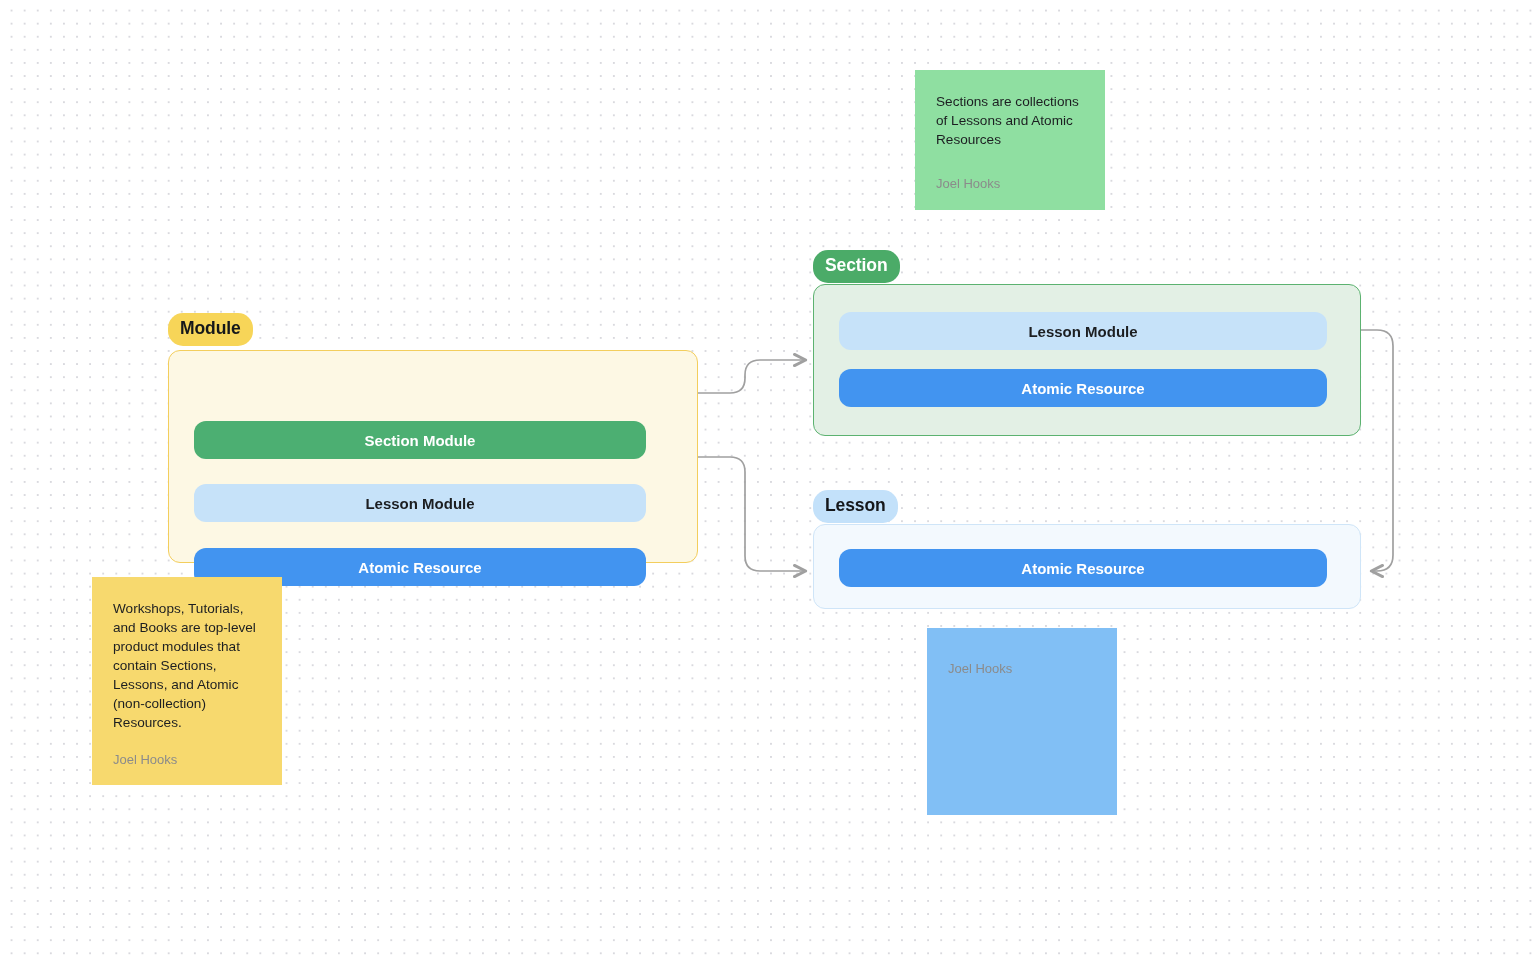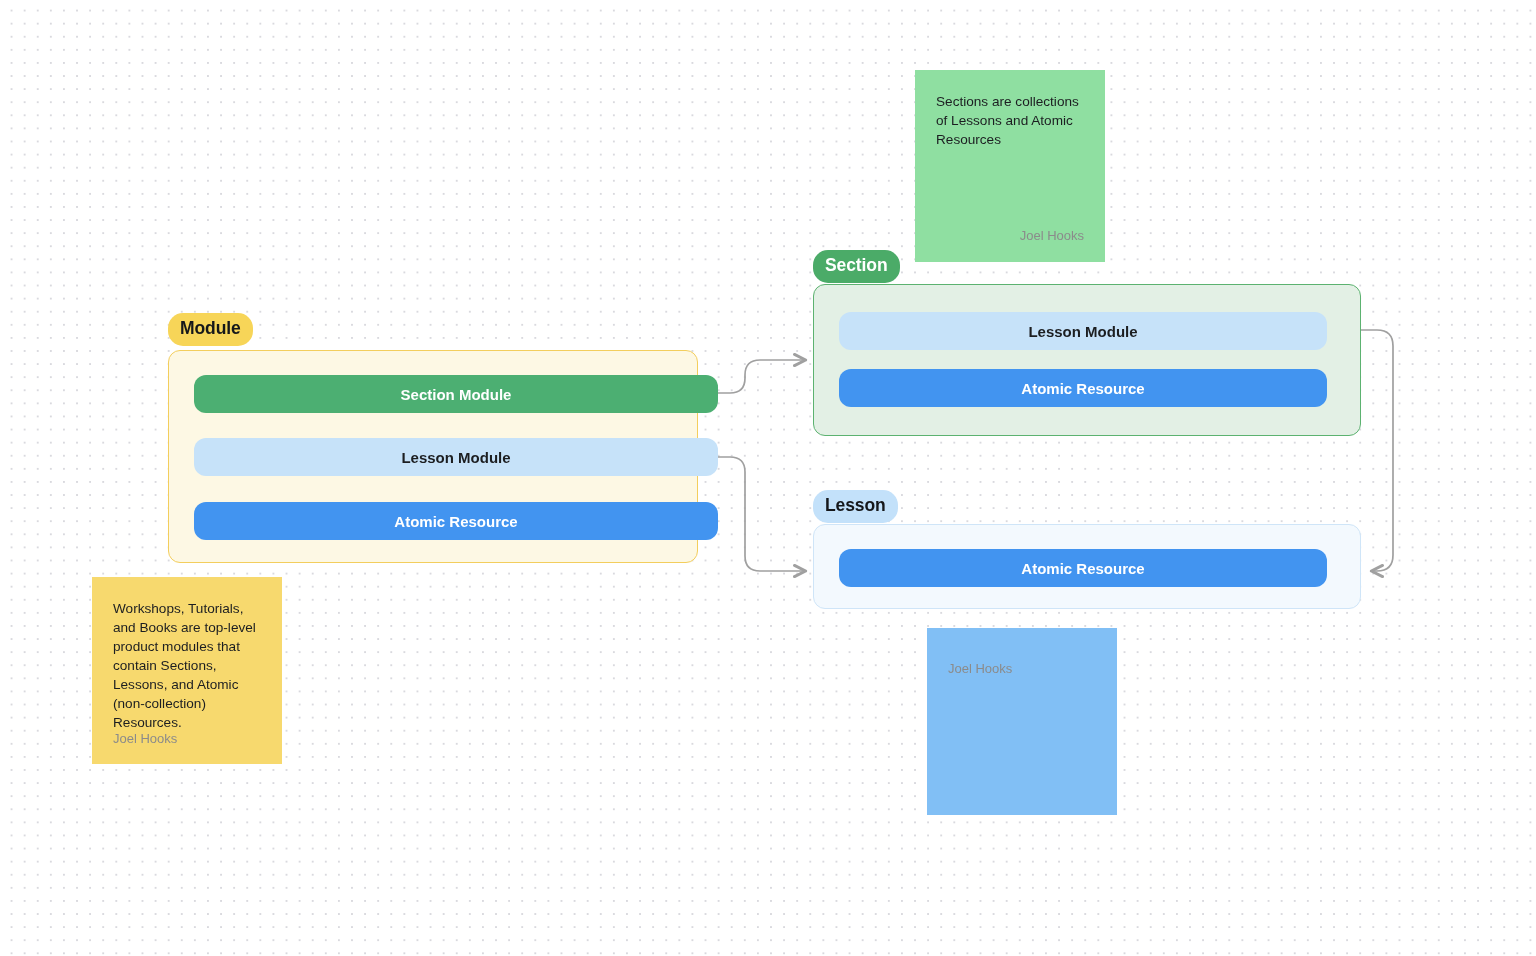--- a/index.html
+++ b/index.html
@@ -108,21 +108,21 @@
     line-height: 1;
     height: 38px;
     font-weight: bold;
   }
 
   .bar-green  { background: #4caf72; color: #ffffff; }
   .bar-ltblue { background: #c6e2f9; color: #1c1e21; }
   .bar-blue   { background: #4294f0; color: #ffffff; }
 
   
-  .m-bar { left: 25px; width: 524px; }
+  .m-bar { left: 25px; width: 452px; margin-top: 46px; }
   .m-bar-1 { top: 24px; }
   .m-bar-2 { top: 87px; }
   .m-bar-3 { top: 151px; }
 
   
   .s-bar { left: 25px; width: 488px; }
   .s-bar-1 { top: 27px; }
   .s-bar-2 { top: 84px; }
 
   
@@ -146,29 +146,28 @@
 
   .note-author {
     font-size: 13px;
     color: #8b8b8b;
     line-height: 1;
     white-space: nowrap;
   }
 
   .note-green {
     left: 915px; top: 70px;
-    width: 190px; height: 192px;
+    width: 190px; height: 140px;
     background: #8fdfa1;
-    align-items: flex-end;
   }
   .note-green .note-author { margin-top: auto; margin-bottom: 20px; }
 
   .note-yellow {
     left: 92px; top: 577px;
-    width: 190px; height: 187px;
+    width: 190px; height: 208px;
     background: #f7d96e;
   }
   .note-yellow .note-author { margin-top: auto; margin-bottom: 19px; }
 
   .note-blue {
     left: 927px; top: 628px;
     width: 190px; height: 187px;
     background: #81bff5;
   }
   .note-blue .note-author { margin-top: 12px; margin-bottom: 19px; }

